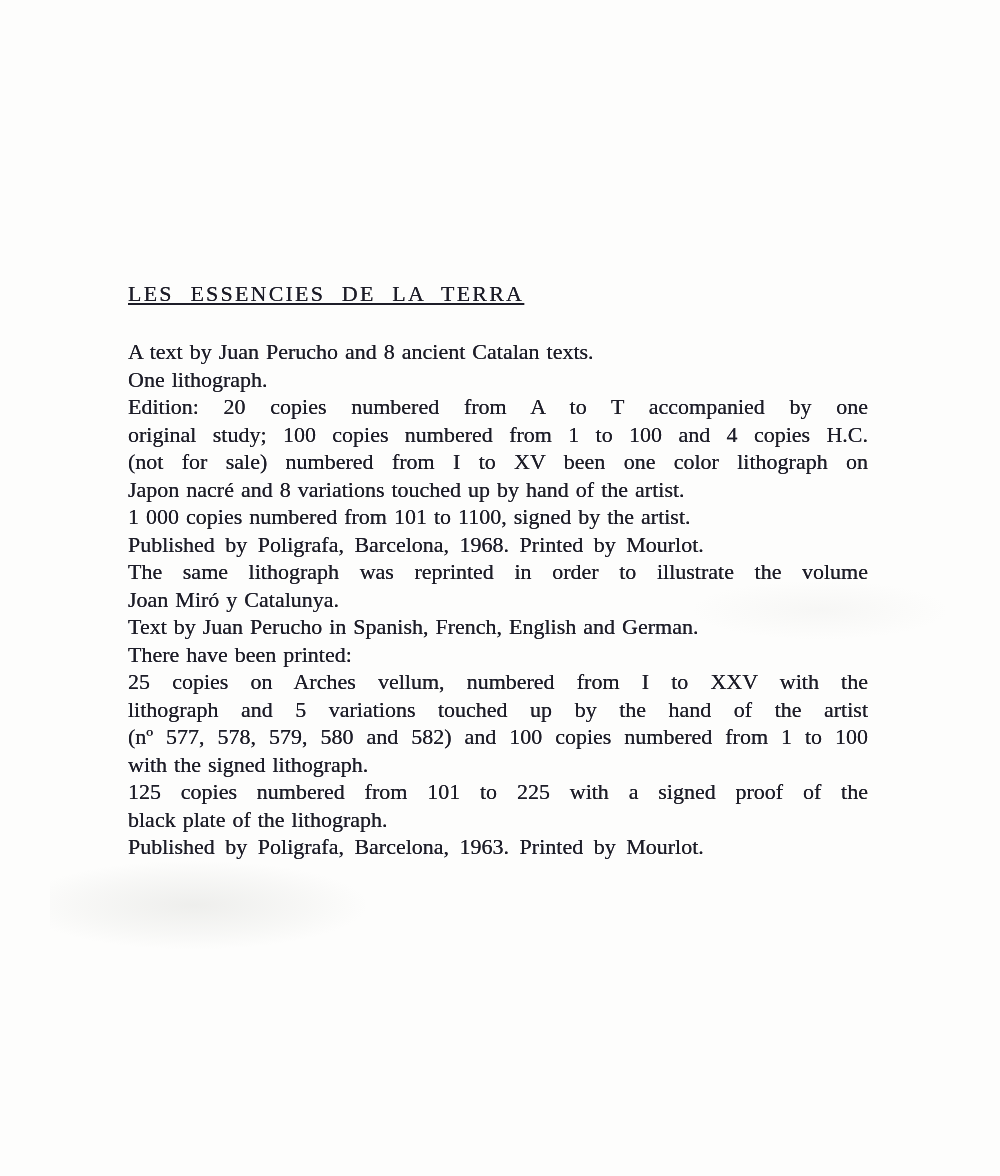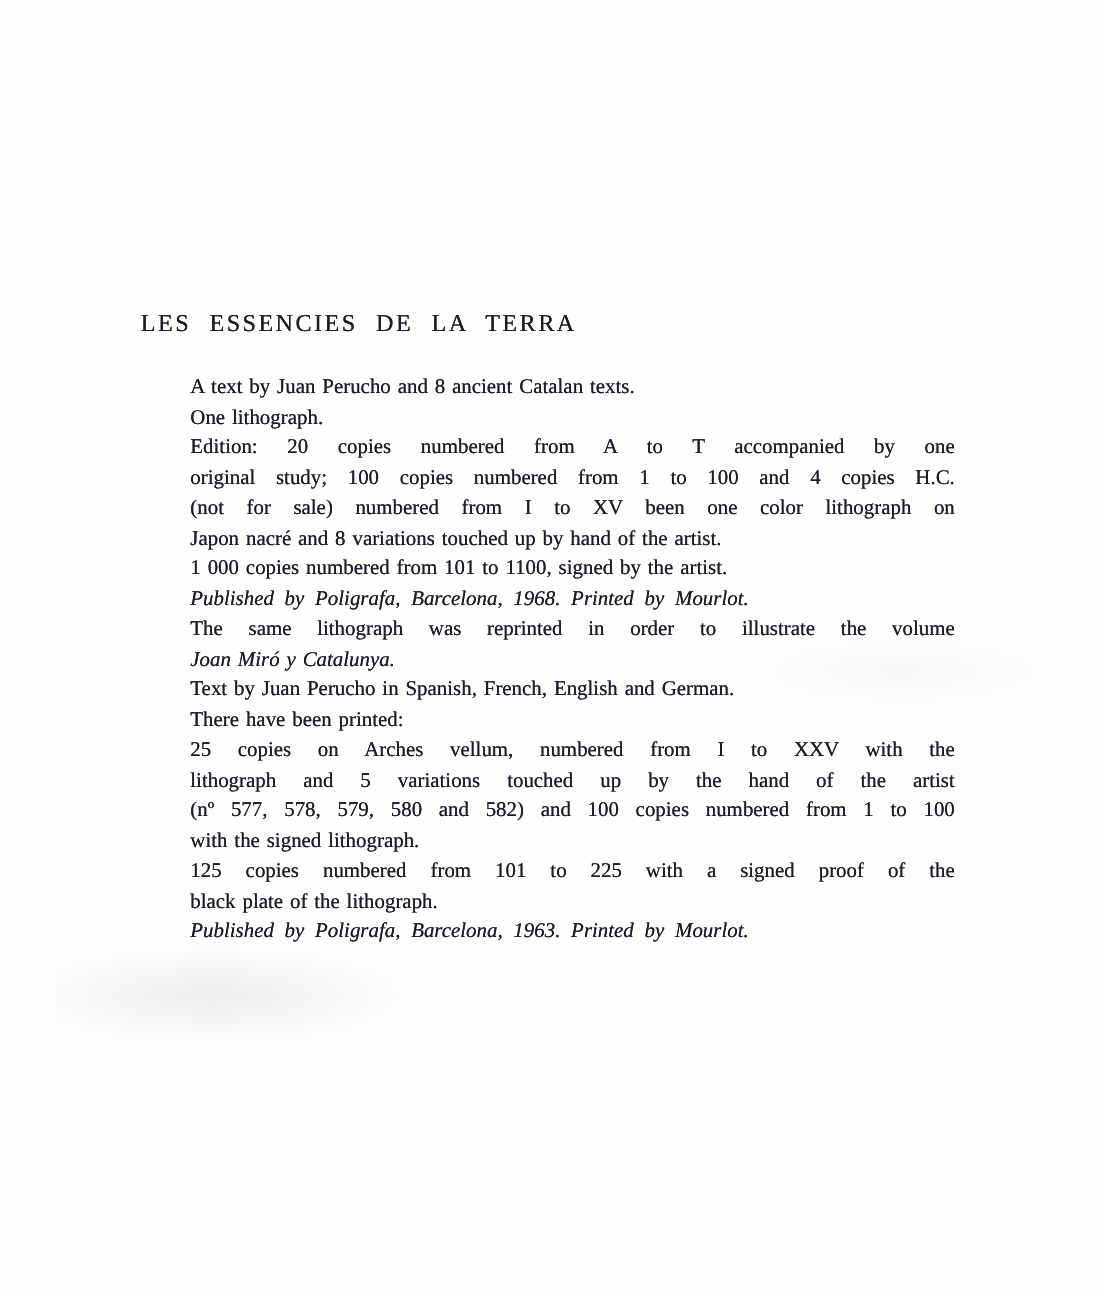--- a/index.html
+++ b/index.html
@@ -41,36 +41,35 @@
     color: #1d1d28;
     text-shadow: 0 0 0.5px currentColor; 
   }
   .title {
     font-size: 22px;
     line-height: 27px;
     letter-spacing: 2.2px;
     word-spacing: 9px;
     margin-bottom: 31px;
     white-space: nowrap;
+    text-decoration: underline;
   }
   .line {
-    font-size: 19px;
+    font-size: 22px;
     line-height: 27.5px;
     height: 27.5px;
     word-spacing: 1.5px;
     white-space: normal;
-    margin-left: 45px;
   }
   .line.justify {
     text-align: justify;
     text-align-last: justify;
     -moz-text-align-last: justify;
   }
   .line.italic {
-    font-style: italic;
   }
   .line.spaced {
     word-spacing: 5px;
   }
 </style>
 </head>
 <body>
 
 <div class="scan-blotch"></div>
 <div class="scan-blotch2"></div>

